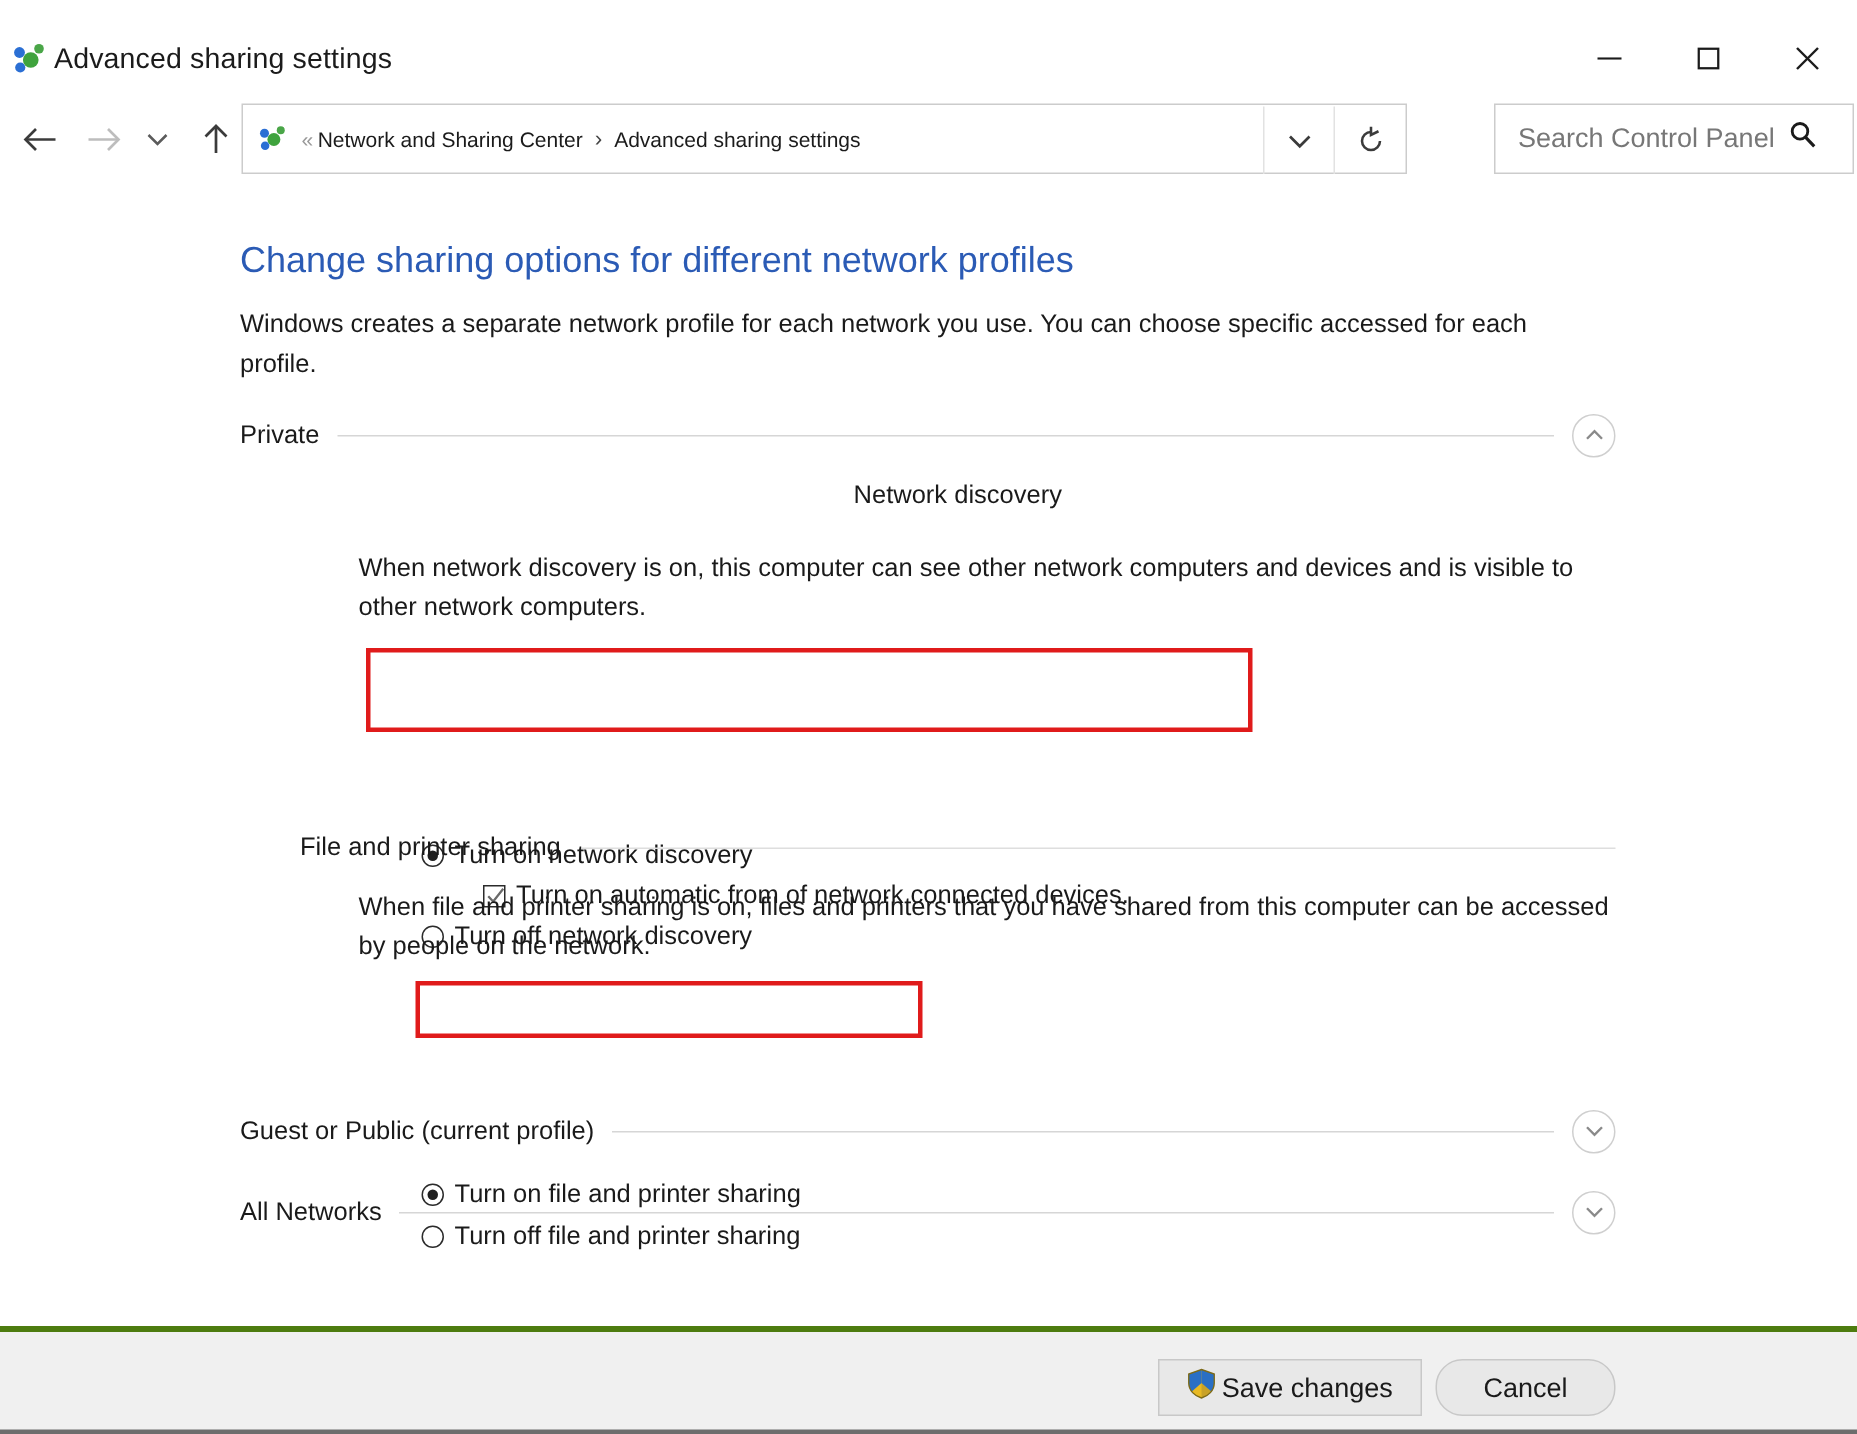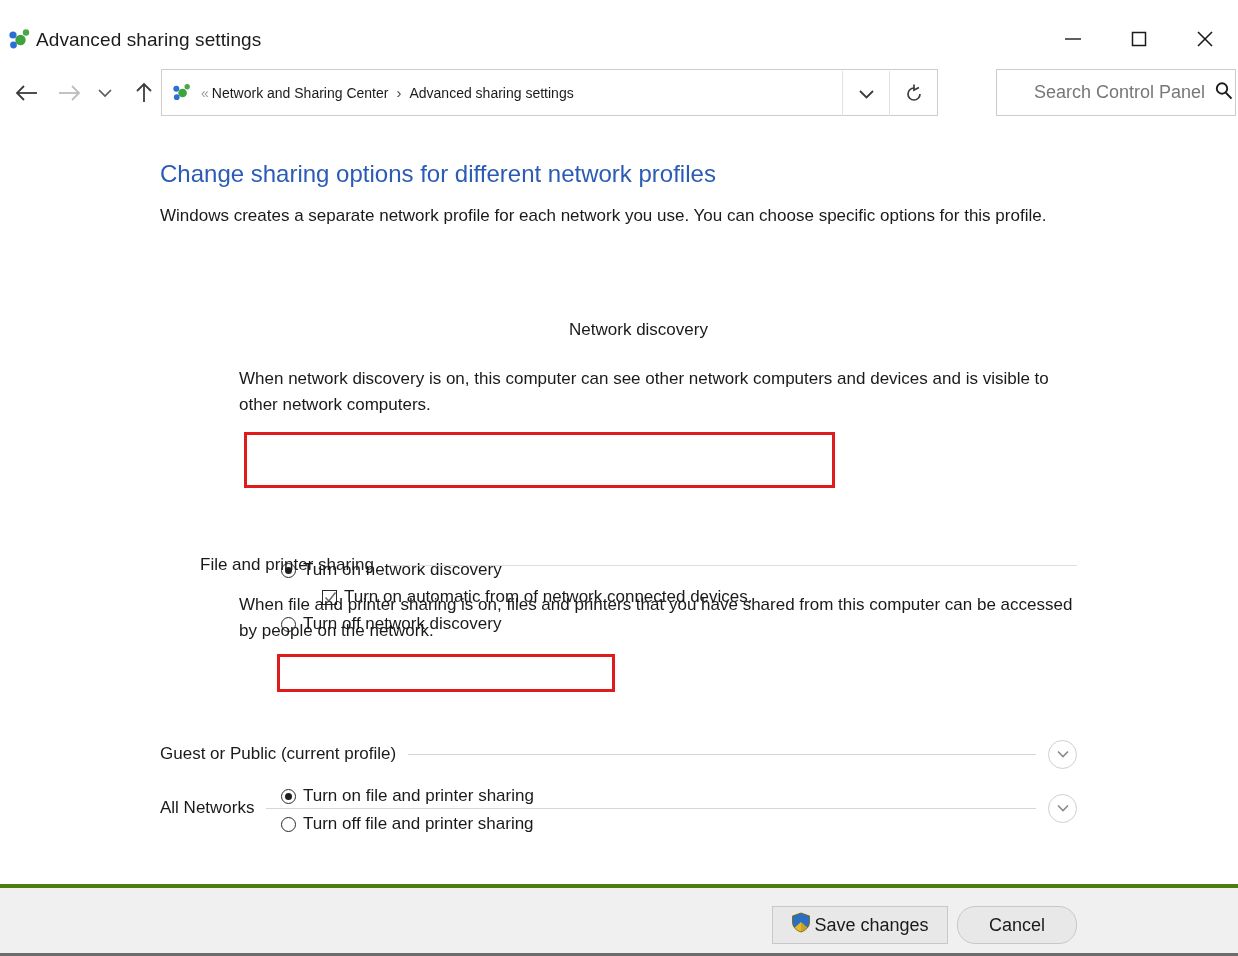--- a/index.html
+++ b/index.html
@@ -114,21 +114,21 @@
     display: flex; align-items: center; justify-content: center;
     border-left: 1px solid #e2e2e2;
   }
   .searchbox {
     position: absolute;
     left: 996px; top: 5px;
     width: 240px; height: 47px;
     border: 1px solid #cccccc;
     background: #ffffff;
     box-sizing: border-box;
-    display: flex; align-items: center; justify-content: flex-end;
+    display: flex; align-items: center;
   }
   .search-input {
     border: 0; outline: 0;
     background: transparent;
     font-family: "Liberation Sans", sans-serif;
     font-size: 18px;
     color: #5d5d5d;
     margin-left: 13px;
     width: 175px;
   }
@@ -401,22 +401,31 @@
         <circle cx="9" cy="8.5" r="5.2" fill="none" stroke="#1b1b1b" stroke-width="1.9"></circle>
         <line x1="12.8" y1="12.6" x2="18.5" y2="18.6" stroke="#1b1b1b" stroke-width="2.1"></line>
       </svg>
     </span>
   </div>
 </div>
 
 <div class="content">
 
   <div class="page-title">Change sharing options for different network profiles</div>
-  <div class="page-desc">Windows creates a separate network profile for each network you use. You can choose specific options for this profile.</div>
-
+  <div class="page-desc">Windows creates a separate network profile for each network you use. You can choose specific accessed for each profile.</div>
+
+  <div class="profile-head" style="top:156px;">
+    <span class="profile-label">Private</span>
+    <span class="rule"></span>
+    <span class="chev-circle">
+      <svg width="14" height="10" viewBox="0 0 14 10">
+        <polyline points="2,7.5 7,2.5 12,7.5" fill="none" stroke="#8a8a8a" stroke-width="1.6"></polyline>
+      </svg>
+    </span>
+  </div>
 
   <div class="sub-head" style="top:198px;flex-direction:column;">
     <span class="sub-label">Network discovery</span>
     <span class="sub-rule"></span>
   </div>
 
   <div class="body-text" style="top:244px;">When network discovery is on, this computer can see other network computers and devices and is visible to other network computers.</div>
 
   <div class="opt-row" style="left:281px; top:438px;">
     <span class="radio checked"></span>

